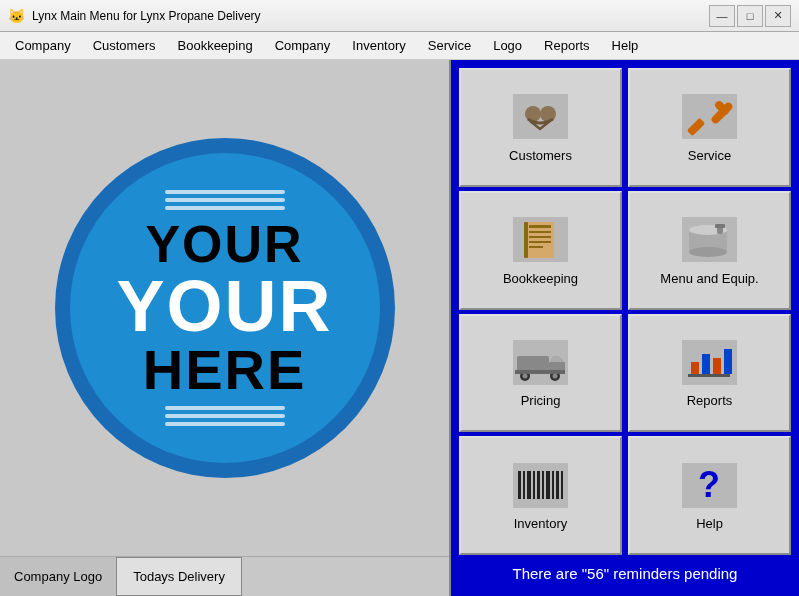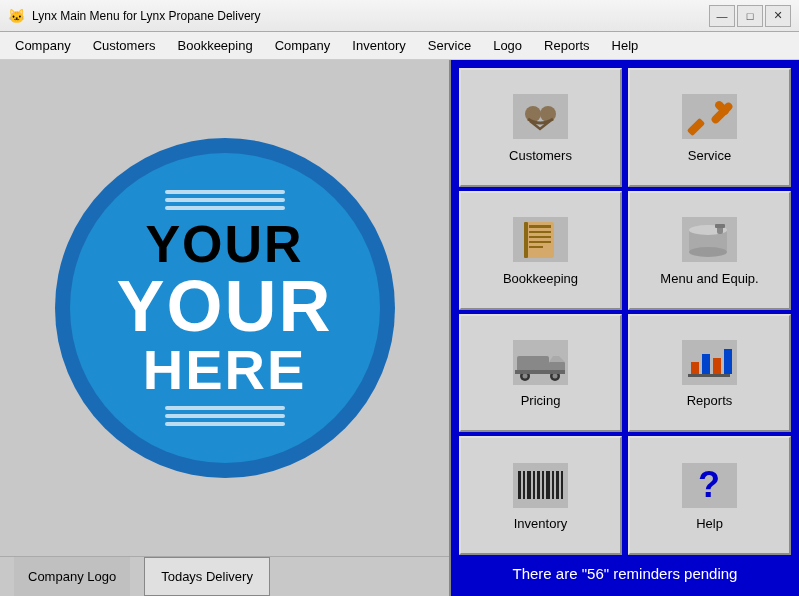--- a/index.html
+++ b/index.html
@@ -134,21 +134,21 @@
     .logo-text-logo {
       font-size: 72px;
       font-weight: 900;
       color: white;
       line-height: 1;
       letter-spacing: 2px;
     }
     .logo-text-here {
       font-size: 56px;
       font-weight: 900;
-      color: #ffffff;
+      color: #000000;
       line-height: 1;
       letter-spacing: 2px;
     }
     .logo-lines-bottom {
       display: flex;
       flex-direction: column;
       gap: 4px;
       margin-top: 8px;
     }
 
@@ -160,21 +160,20 @@
     }
     .bottom-btn {
       padding: 6px 16px;
       font-size: 13px;
       border: 1px solid #888;
       background: #e0e0e0;
       cursor: pointer;
       display: flex;
       align-items: center;
       justify-content: center;
-      margin-left: 14px;
     }
     .bottom-btn-company {
       background: #c0c0c0;
       border: none;
       font-size: 13px;
       padding: 6px 14px;
     }
 
     
     .right-panel {

